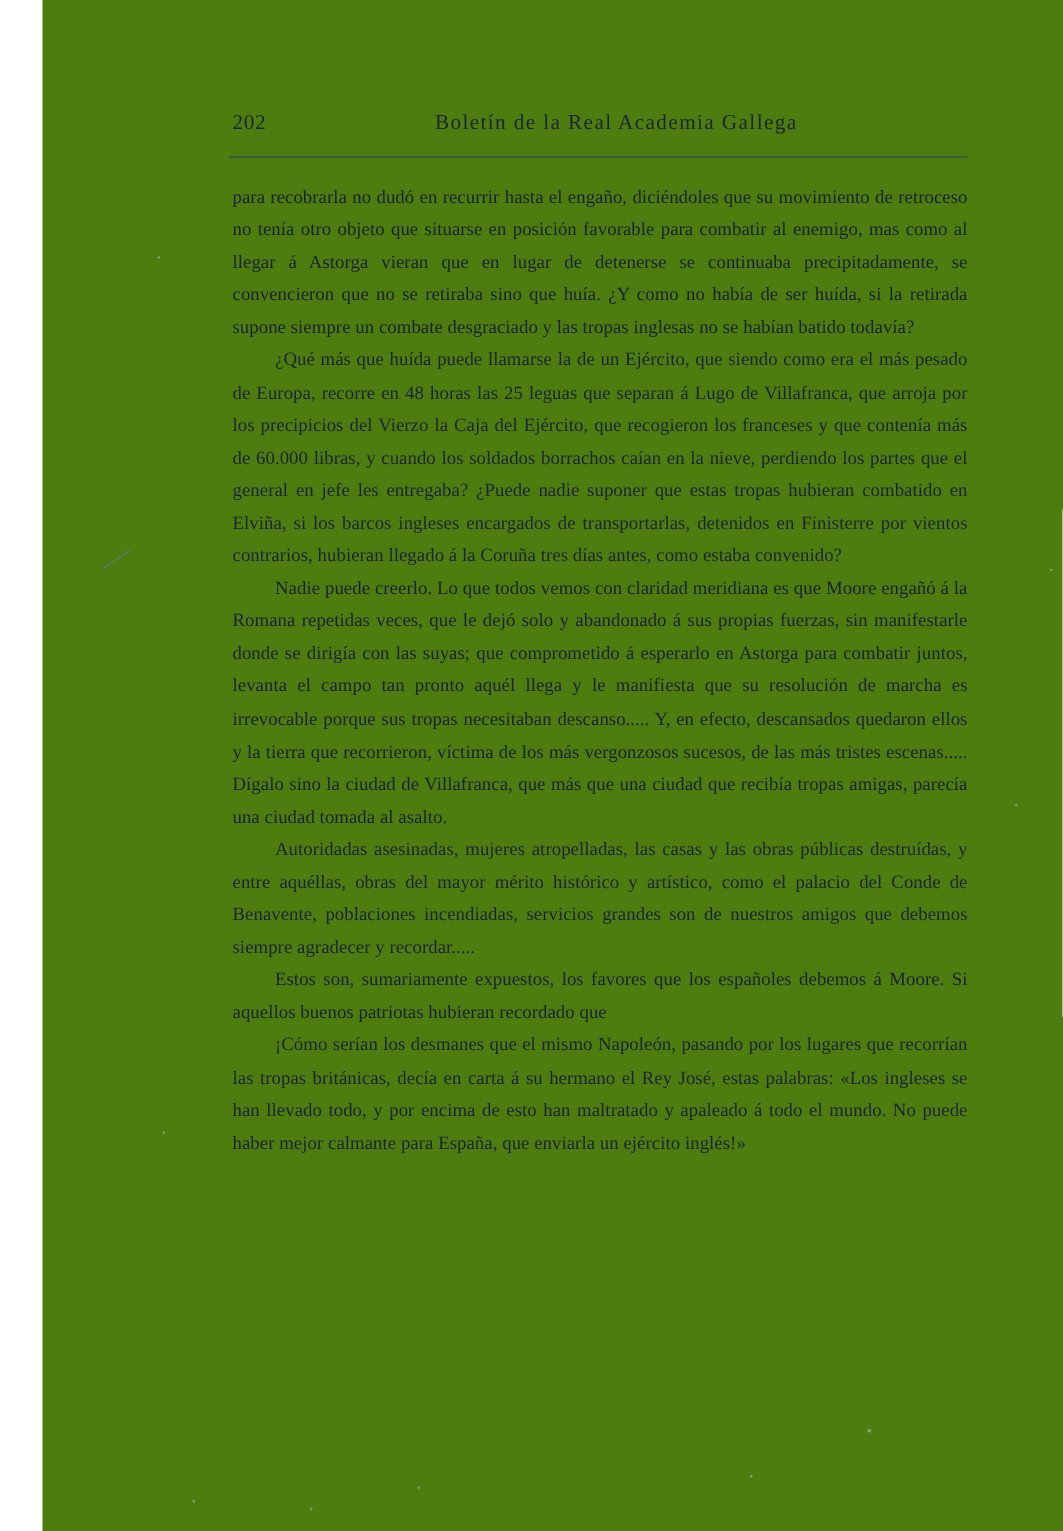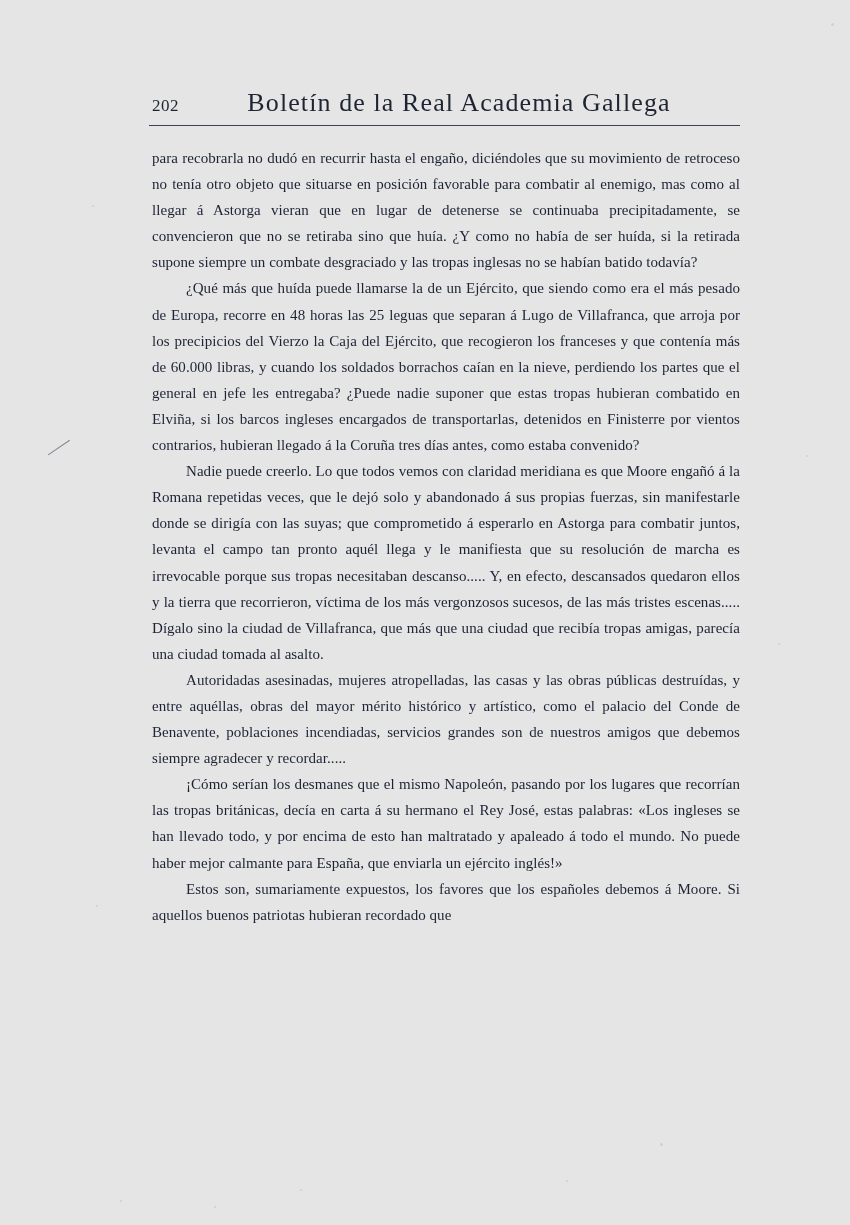--- a/index.html
+++ b/index.html
@@ -13,21 +13,22 @@
     position: relative;
     font-family: "Liberation Serif", serif;
     color: #1b1f2e;
     overflow: hidden;
   }
 
   
   .page {
     position: absolute;
     inset: 0;
-    background: #e5e5e5;
+    background: #4d7c0f;
+    margin-left: 34px;
   }
   .speck {
     position: absolute;
     background: #b9bfc9;
     border-radius: 50%;
     opacity: .55;
   }
 
   .content {
     position: absolute;
@@ -45,21 +46,21 @@
   .folio {
     font-family: "Liberation Serif", serif;
     font-size: 17px;
     letter-spacing: .5px;
     color: #1d2433;
     width: 54px;
   }
   .head-title {
     flex: 1;
     text-align: center;
-    font-size: 26px;
+    font-size: 17px;
     letter-spacing: 1.1px;
     color: #1d2433;
     white-space: nowrap;
     padding-right: 28px;
   }
   .rule {
     margin-top: 3px;
     border-top: 1.6px solid #3b4252;
     width: 591px;
     margin-left: -3px;
@@ -118,18 +119,18 @@
       <div class="folio">202</div>
       <div class="head-title">Boletín de la Real Academia Gallega</div>
     </div>
     <div class="rule"></div>
 
     <div class="body-text">
       <p class="noindent">para recobrarla no dudó en recurrir hasta el engaño, diciéndoles que su movimiento de retroceso no tenía otro objeto que situarse en posición favorable para combatir al enemigo, mas como al llegar á Astorga vieran que en lugar de detenerse se continuaba precipitadamente, se convencieron que no se retiraba sino que huía. ¿Y como no había de ser huída, si la retirada supone siempre un combate desgraciado y las tropas inglesas no se habían batido todavía?</p>
       <p>¿Qué más que huída puede llamarse la de un Ejército, que siendo como era el más pesado de Europa, recorre en 48 horas las 25 leguas que separan á Lugo de Villafranca, que arroja por los precipicios del Vierzo la Caja del Ejército, que recogieron los franceses y que contenía más de 60.000 libras, y cuando los soldados borrachos caían en la nieve, perdiendo los partes que el general en jefe les entregaba? ¿Puede nadie suponer que estas tropas hubieran combatido en Elviña, si los barcos ingleses encargados de transportarlas, detenidos en Finisterre por vientos contrarios, hubieran llegado á la Coruña tres días antes, como estaba convenido?</p>
       <p>Nadie puede creerlo. Lo que todos vemos con claridad meridiana es que Moore engañó á la Romana repetidas veces, que le dejó solo y abandonado á sus propias fuerzas, sin manifestarle donde se dirigía con las suyas; que comprometido á esperarlo en Astorga para combatir juntos, levanta el campo tan pronto aquél llega y le manifiesta que su resolución de marcha es irrevocable porque sus tropas necesitaban descanso..... Y, en efecto, descansados quedaron ellos y la tierra que recorrieron, víctima de los más vergonzosos sucesos, de las más tristes escenas..... Dígalo sino la ciudad de Villafranca, que más que una ciudad que recibía tropas amigas, parecía una ciudad tomada al asalto.</p>
       <p>Autoridadas asesinadas, mujeres atropelladas, las casas y las obras públicas destruídas, y entre aquéllas, obras del mayor mérito histórico y artístico, como el palacio del Conde de Benavente, poblaciones incendiadas, servicios grandes son de nuestros amigos que debemos siempre agradecer y recordar.....</p>
+      <p>Estos son, sumariamente expuestos, los favores que los españoles debemos á Moore. Si aquellos buenos patriotas hubieran recordado que</p>
       <p>¡Cómo serían los desmanes que el mismo Napoleón, pasando por los lugares que recorrían las tropas británicas, decía en carta á su hermano el Rey José, estas palabras: «Los ingleses se han llevado todo, y por encima de esto han maltratado y apaleado á todo el mundo. No puede haber mejor calmante para España, que enviarla un ejército inglés!»</p>
-      <p>Estos son, sumariamente expuestos, los favores que los españoles debemos á Moore. Si aquellos buenos patriotas hubieran recordado que</p>
     </div>
 
   </div>
 </div>
 
 </body></html>

